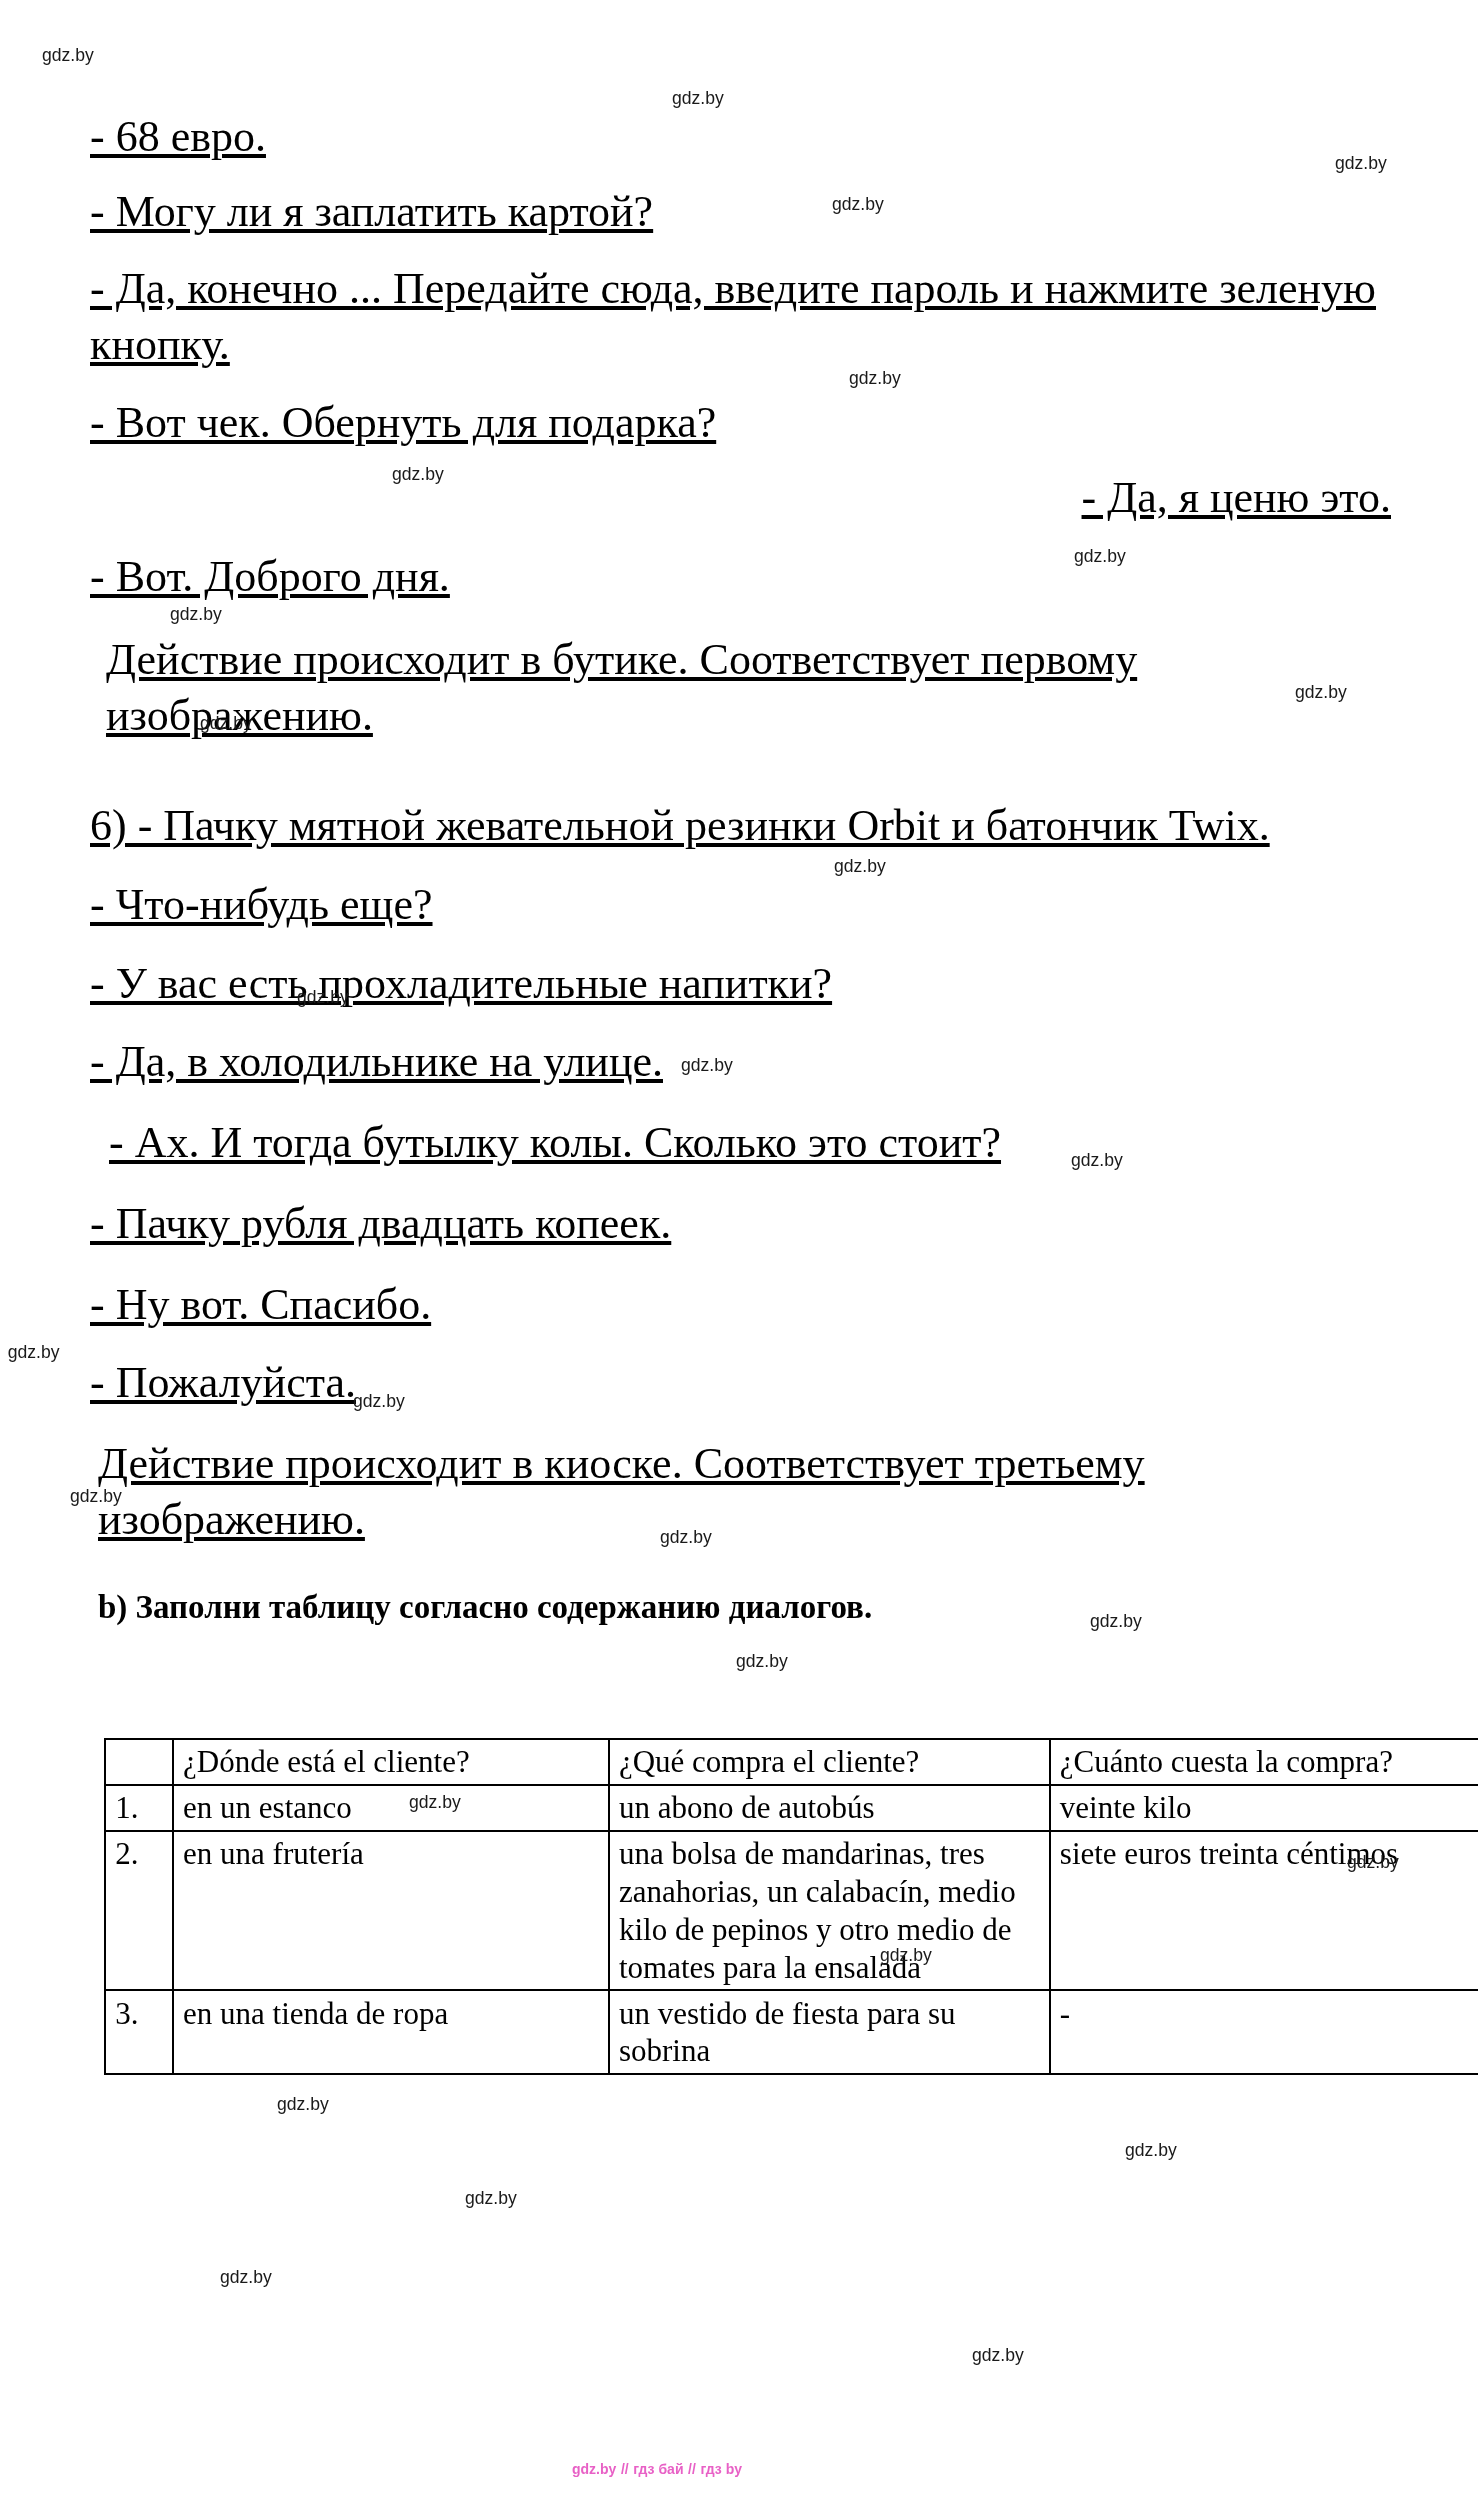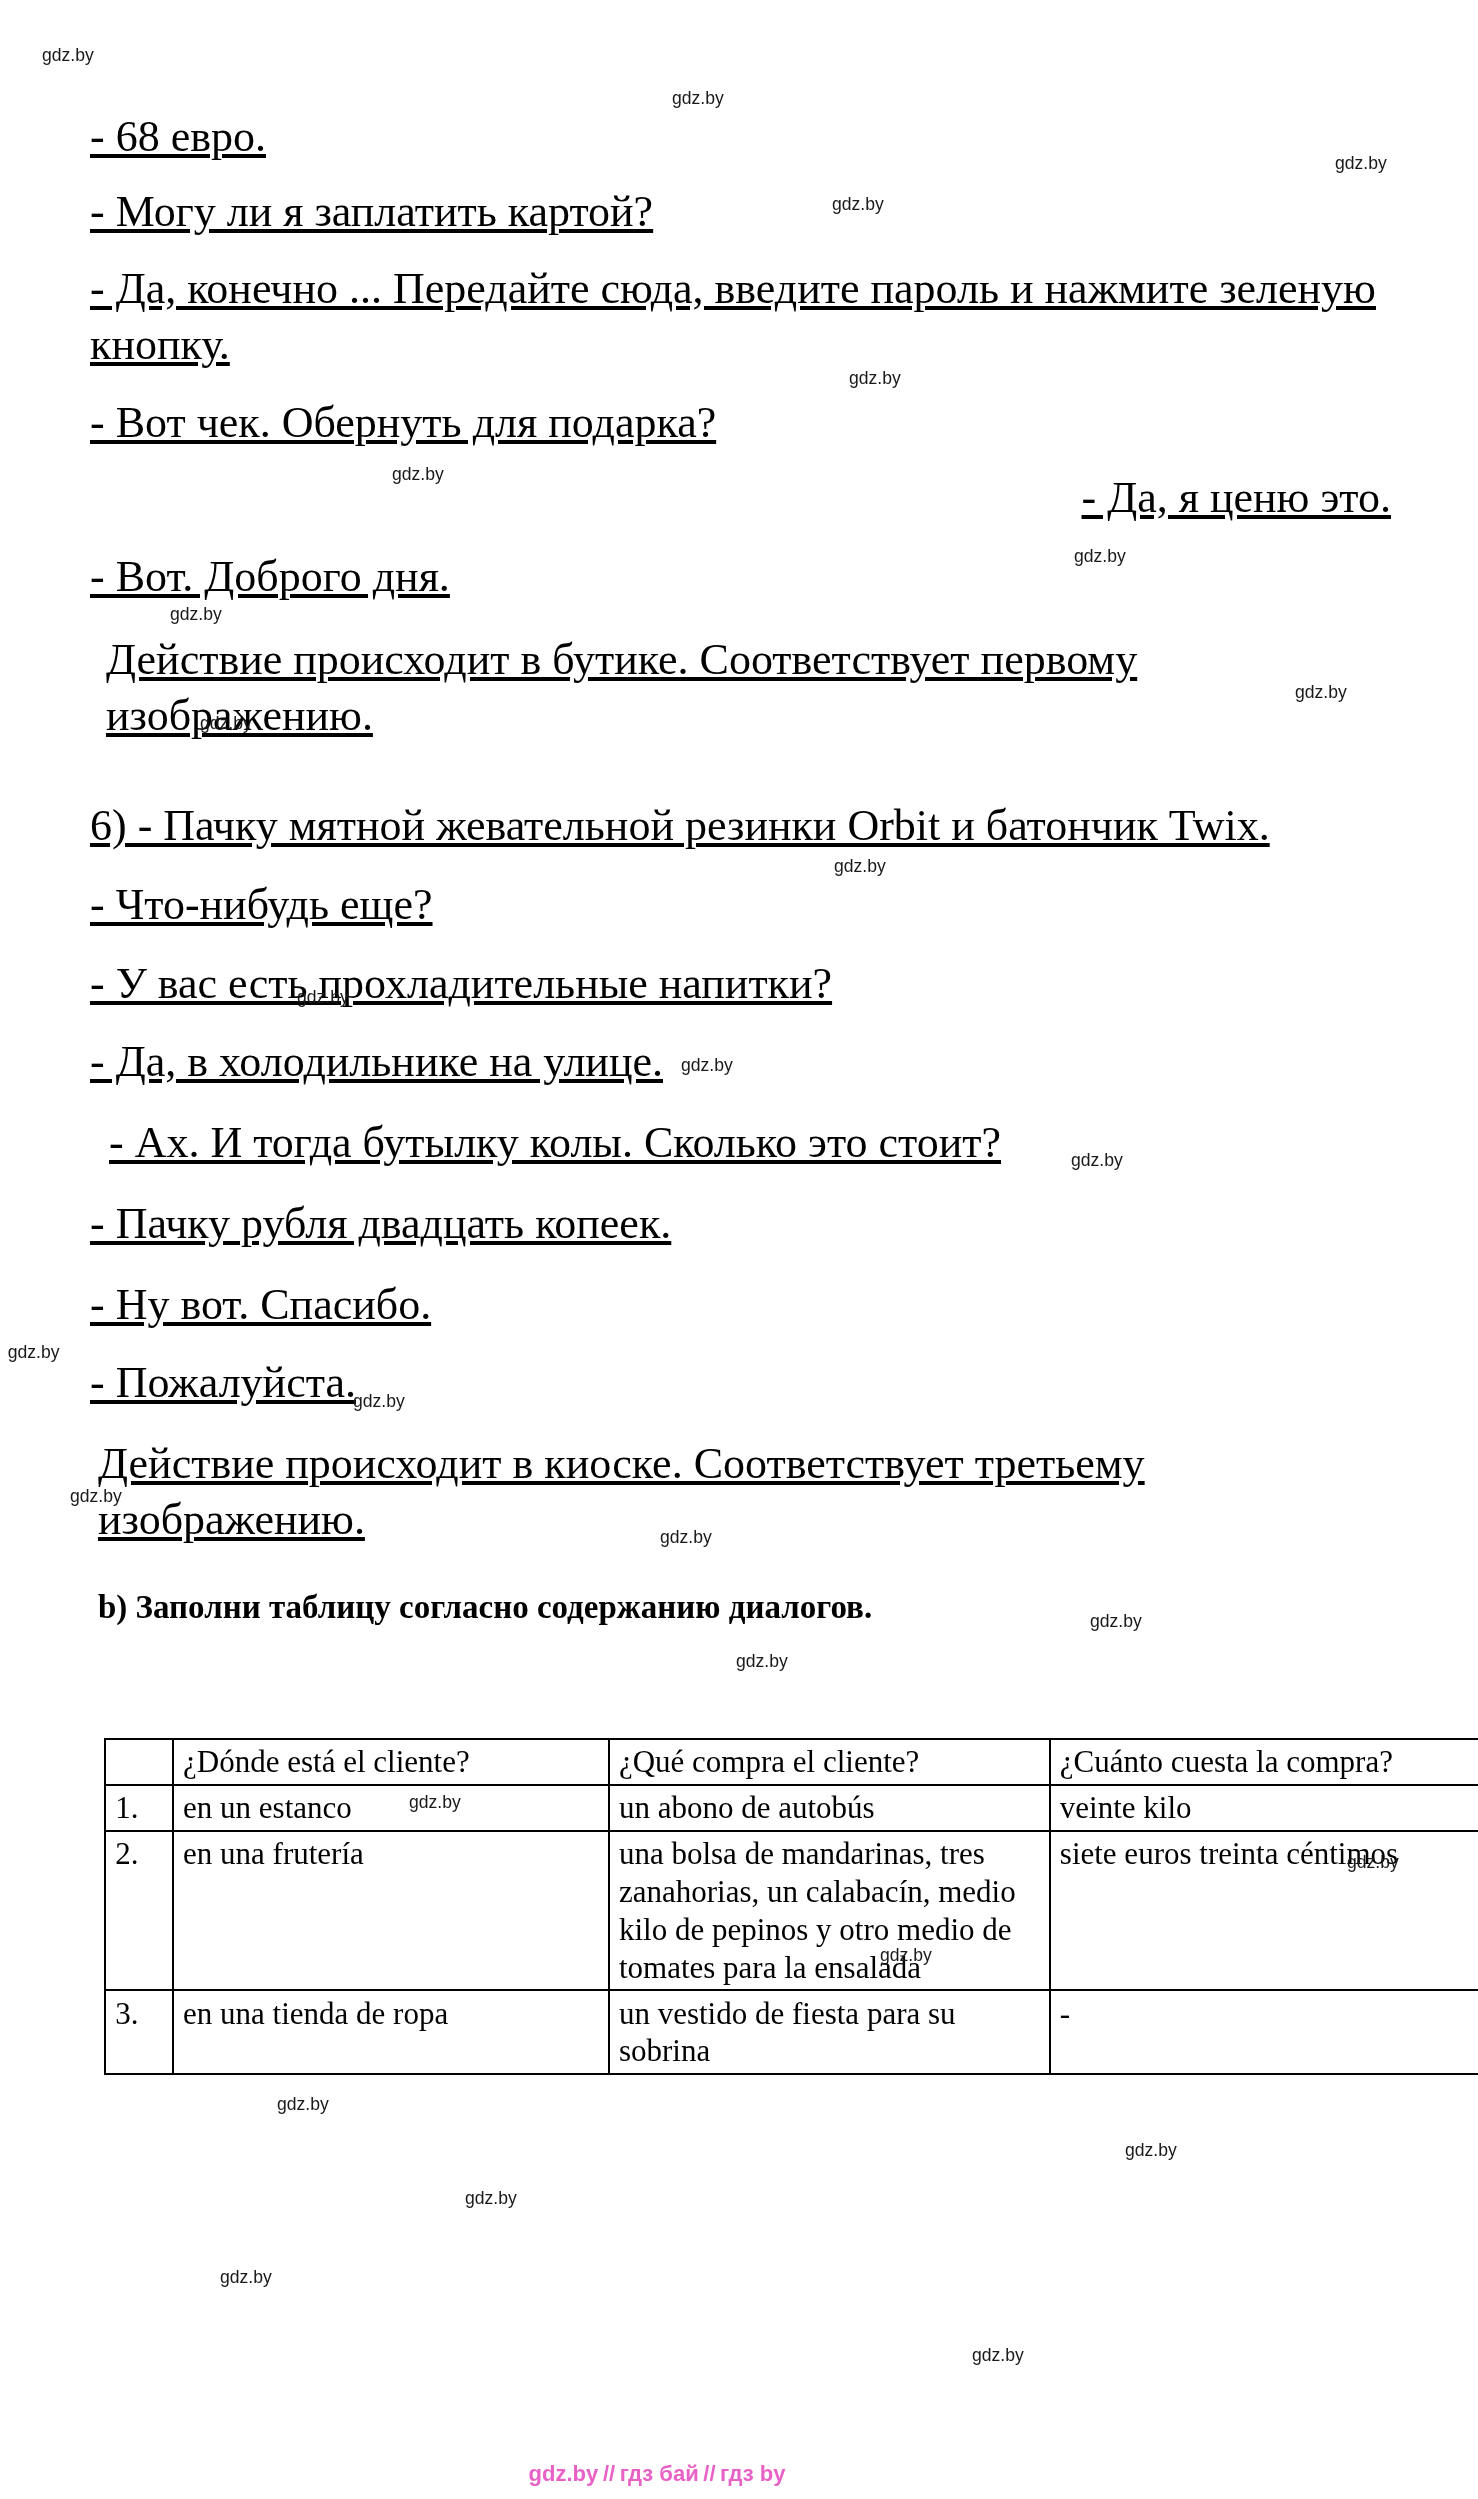--- a/index.html
+++ b/index.html
@@ -115,21 +115,21 @@
   .hdr-cell { padding-top: 9.2px; }
 
   
   .footer {
     position: absolute;
     left: 0;
     top: 2461px;
     width: 1314px;
     text-align: center;
     font-family: "Liberation Sans", "DejaVu Sans", sans-serif;
-    font-size: 22px;
+    font-size: 14px;
     font-weight: bold;
     color: #e861c6;
     z-index: 6;
     white-space: nowrap;
   }
   .footer .sep { color: #e861c6; font-weight: bold; padding: 0 4.6px; }
 </style>
 </head>
 <body>
 

